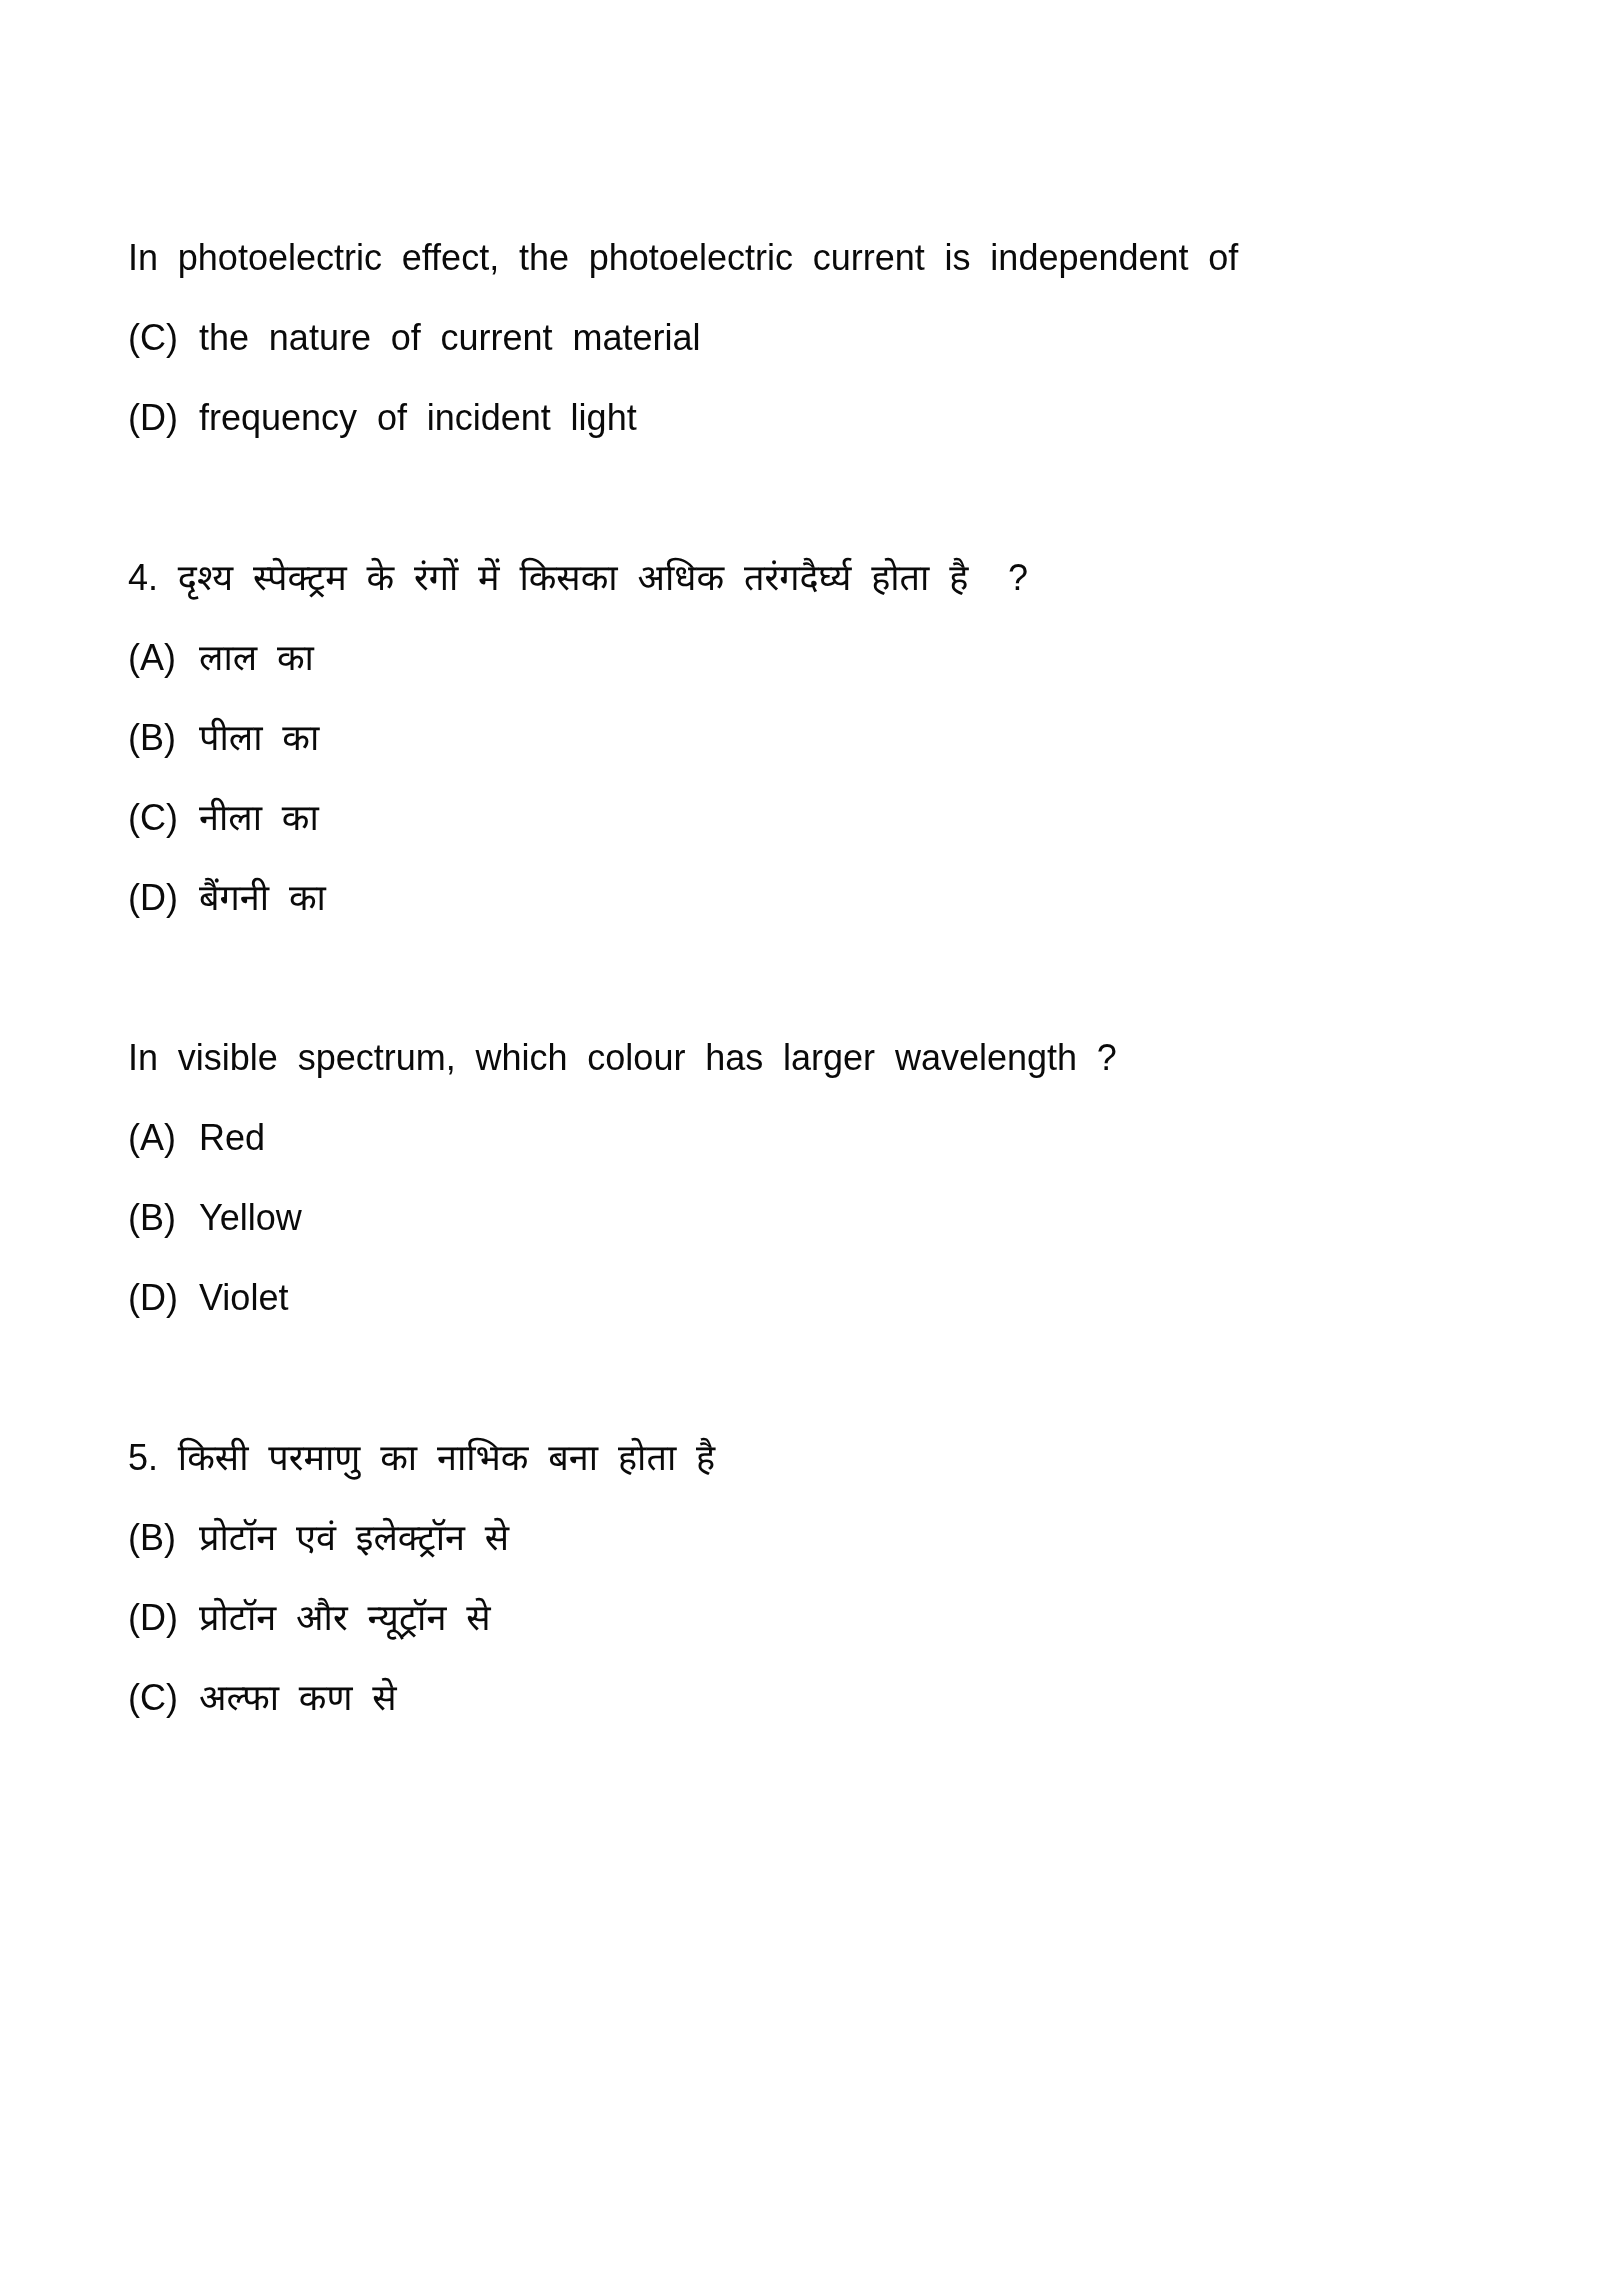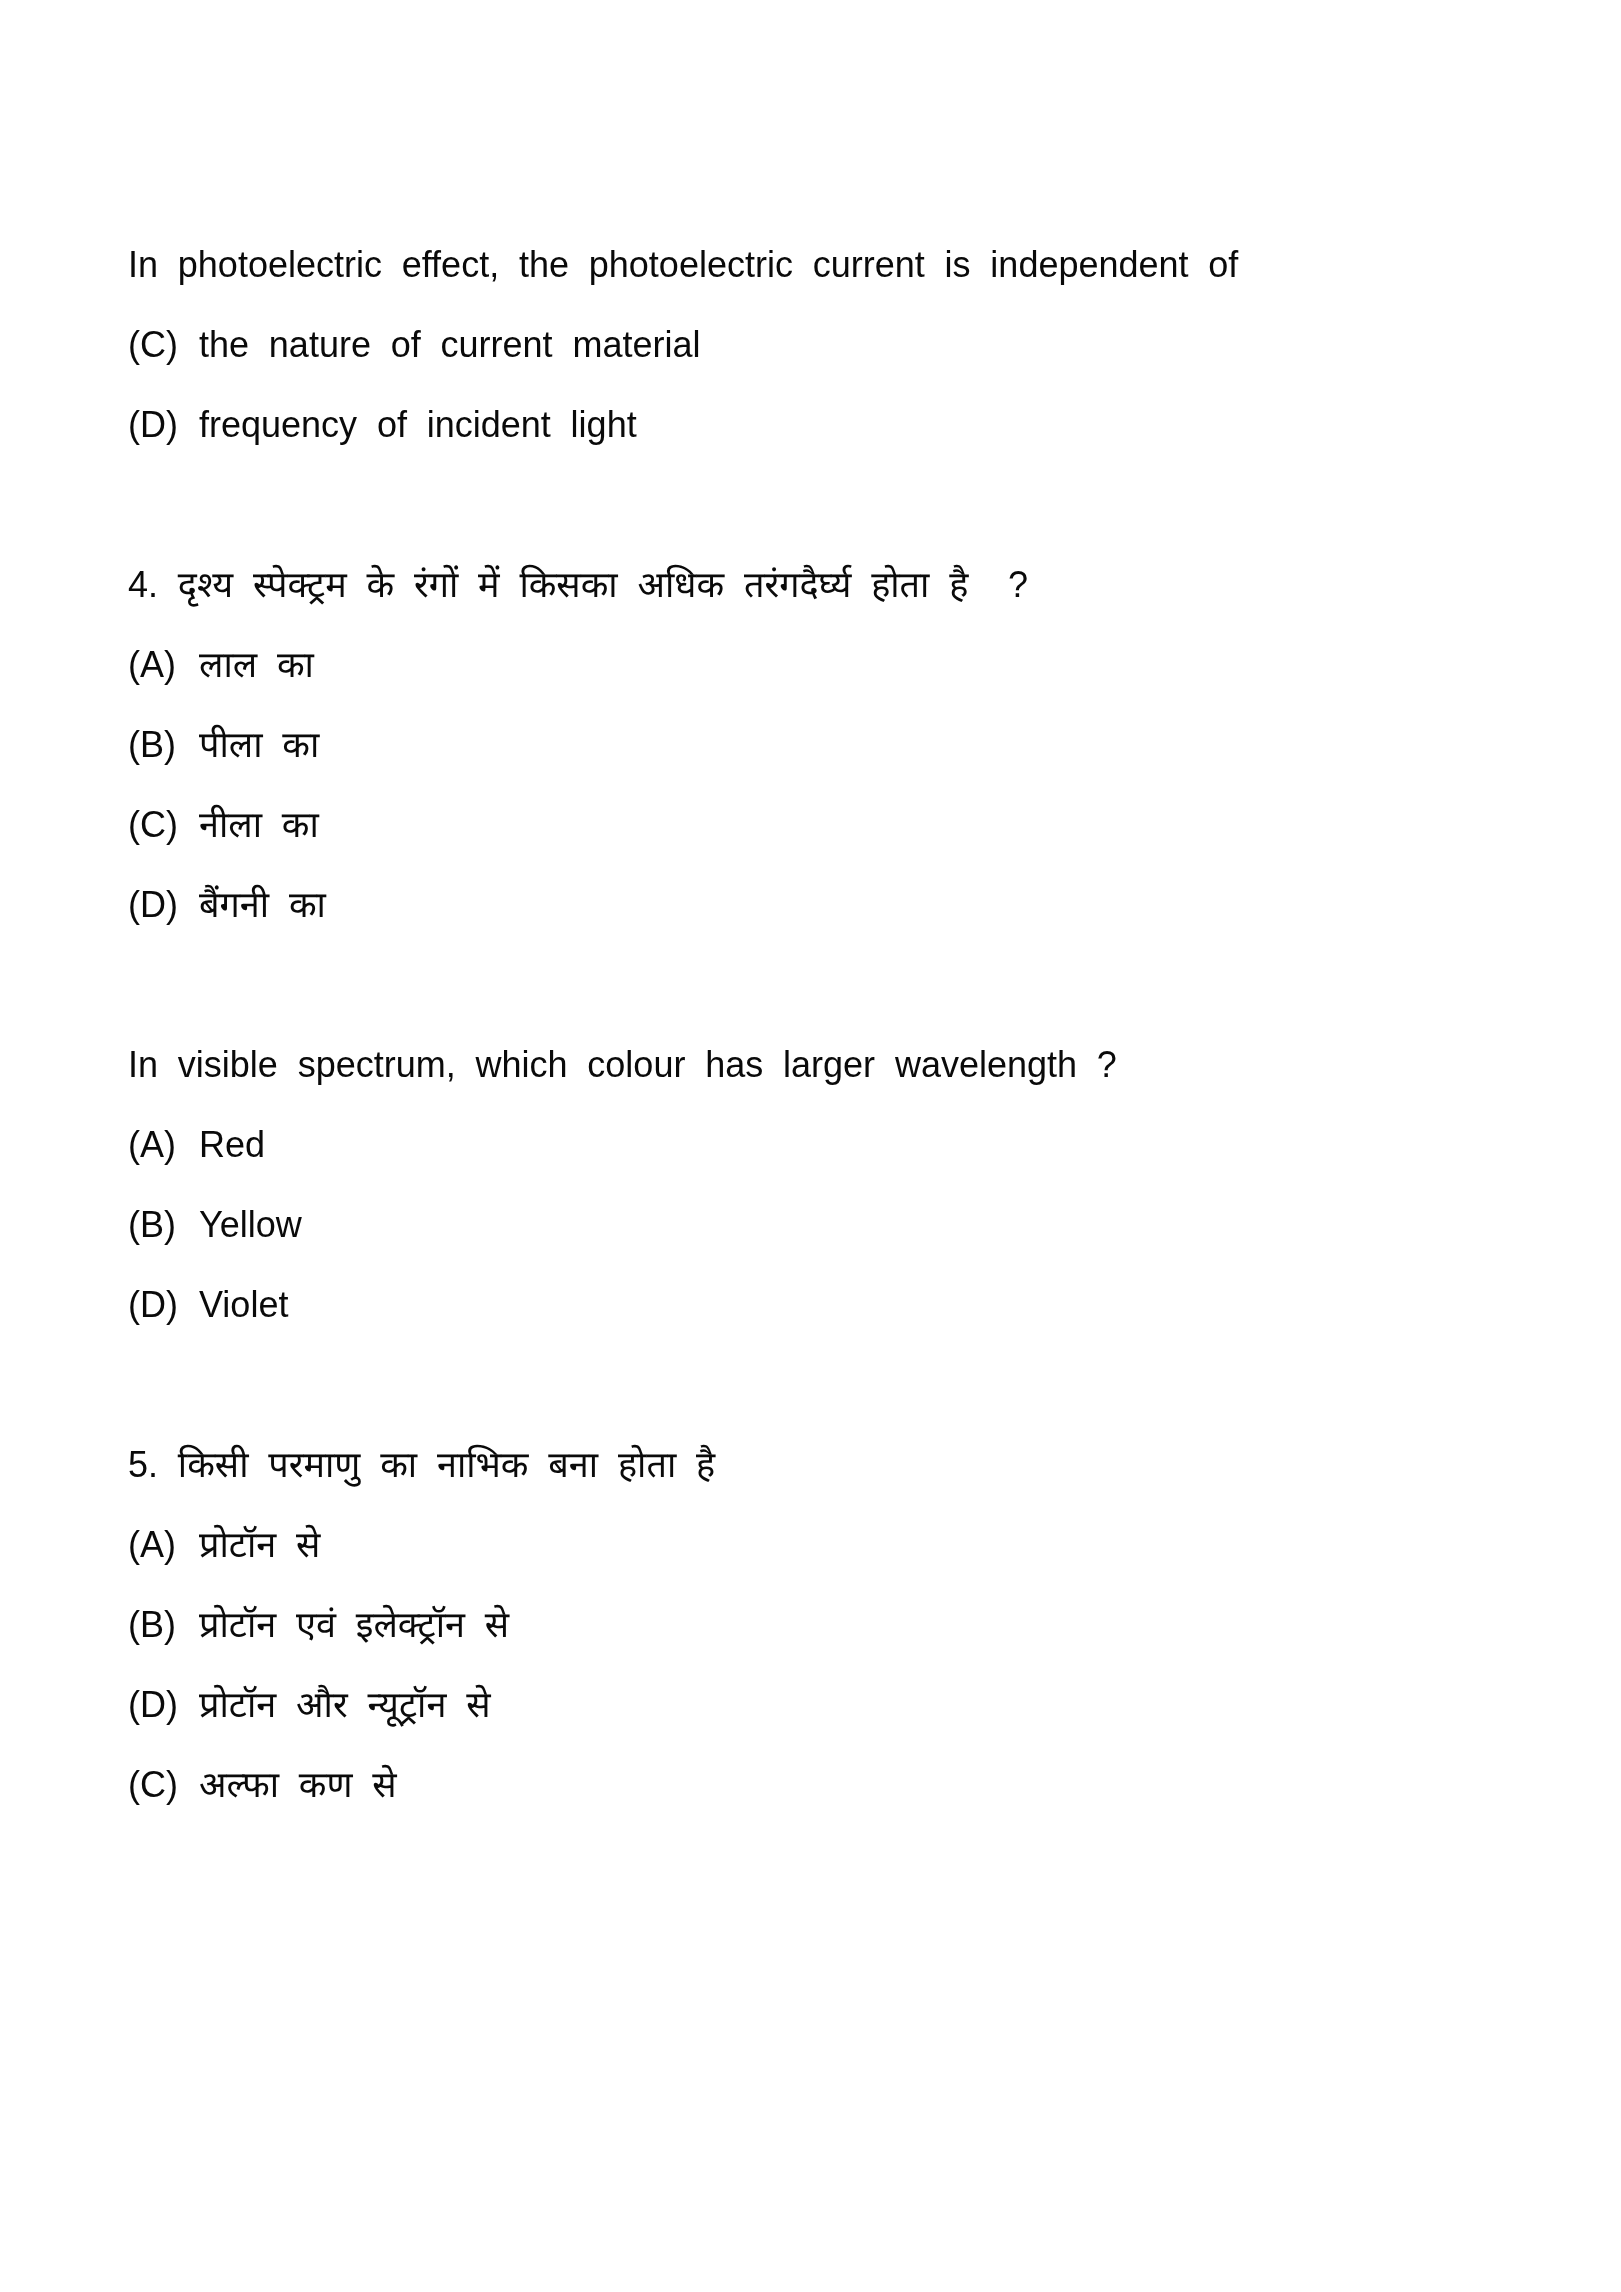--- a/index.html
+++ b/index.html
@@ -11,21 +11,21 @@
       width: 1621px;
       height: 2293px;
       position: relative;
       overflow: hidden;
       font-family: "Liberation Sans", "DejaVu Sans", sans-serif;
       color: #000000;
     }
     .page {
       position: absolute;
       left: 128px;
-      top: 225px;
+      top: 218px;
       width: 1372px;
     }
     .line {
       height: 80px;
       line-height: 80px;
       font-size: 36px;
       word-spacing: 9.8px;
       white-space: pre;
       color: #0a0a0a;
     }
@@ -64,20 +64,19 @@
   <div class="question">
     <div class="line"><span class="qnum"></span><span>In visible spectrum, which colour has larger wavelength ?</span></div>
     <div class="line"><span class="opt-letter">(A)</span><span>Red</span></div>
     <div class="line"><span class="opt-letter">(B)</span><span>Yellow</span></div>
     <div class="line"><span class="opt-letter">(D)</span><span>Violet</span></div>
   </div>
   <div class="blank"></div>
 
   <div class="question">
     <div class="line"><span class="qnum">5.</span> <span>किसी परमाणु का नाभिक बना होता है</span></div>
-    <div class="line"><span class="opt-letter">(A)</span><span>प्रोटॉन से</span></div>
     <div class="line"><span class="opt-letter">(B)</span><span>प्रोटॉन एवं इलेक्ट्रॉन से</span></div>
     <div class="line"><span class="opt-letter">(D)</span><span>प्रोटॉन और न्यूट्रॉन से</span></div>
     <div class="line"><span class="opt-letter">(C)</span><span>अल्फा कण से</span></div>
   </div>
 
 </div>
 
 
 </body></html>

